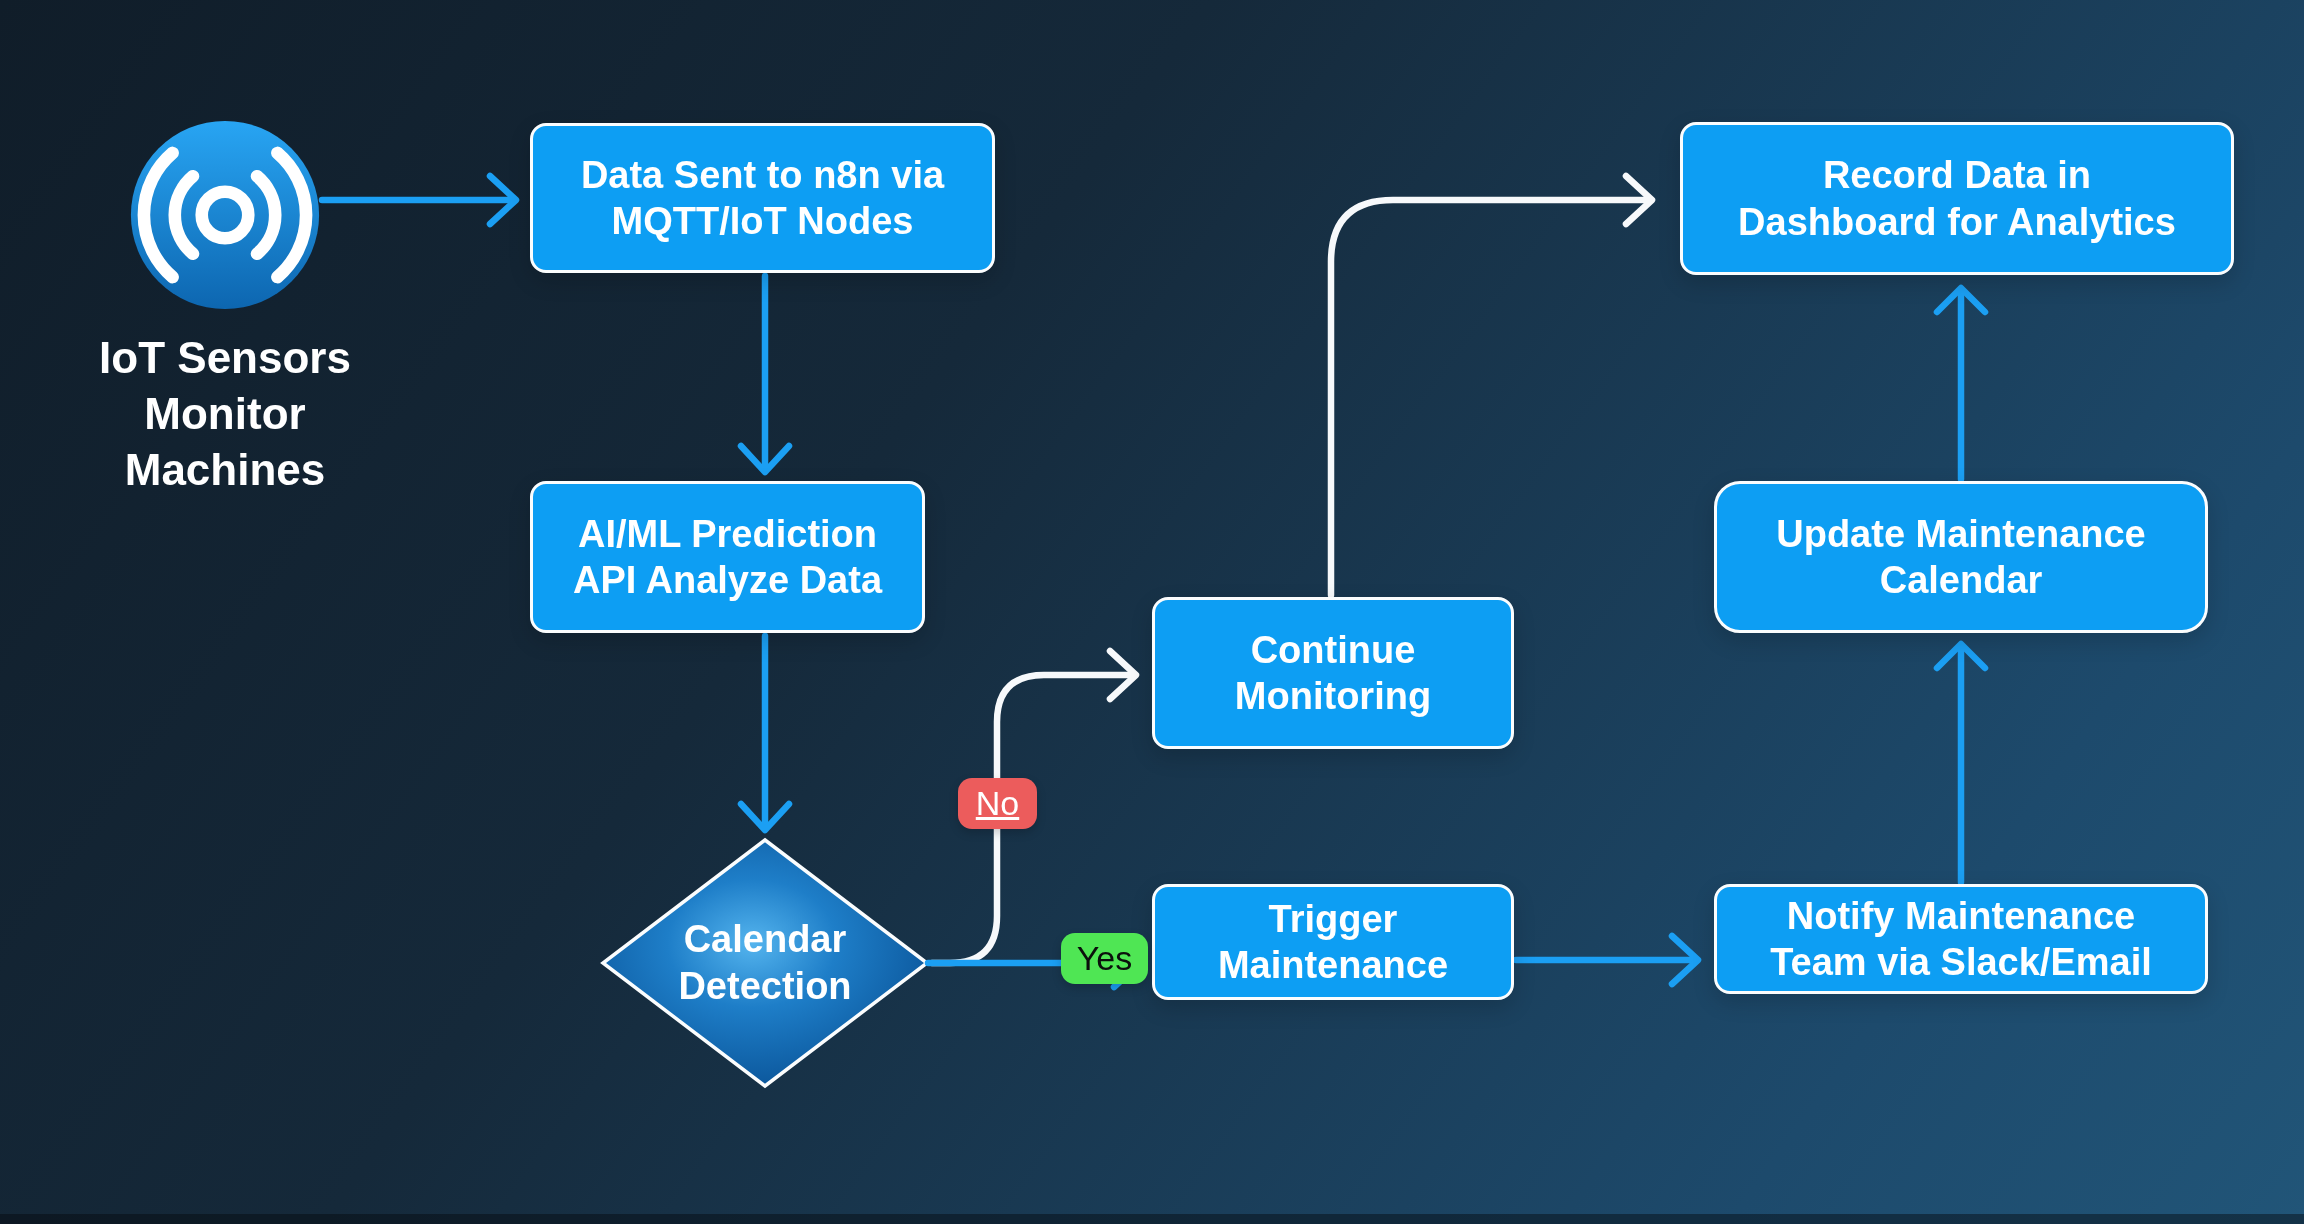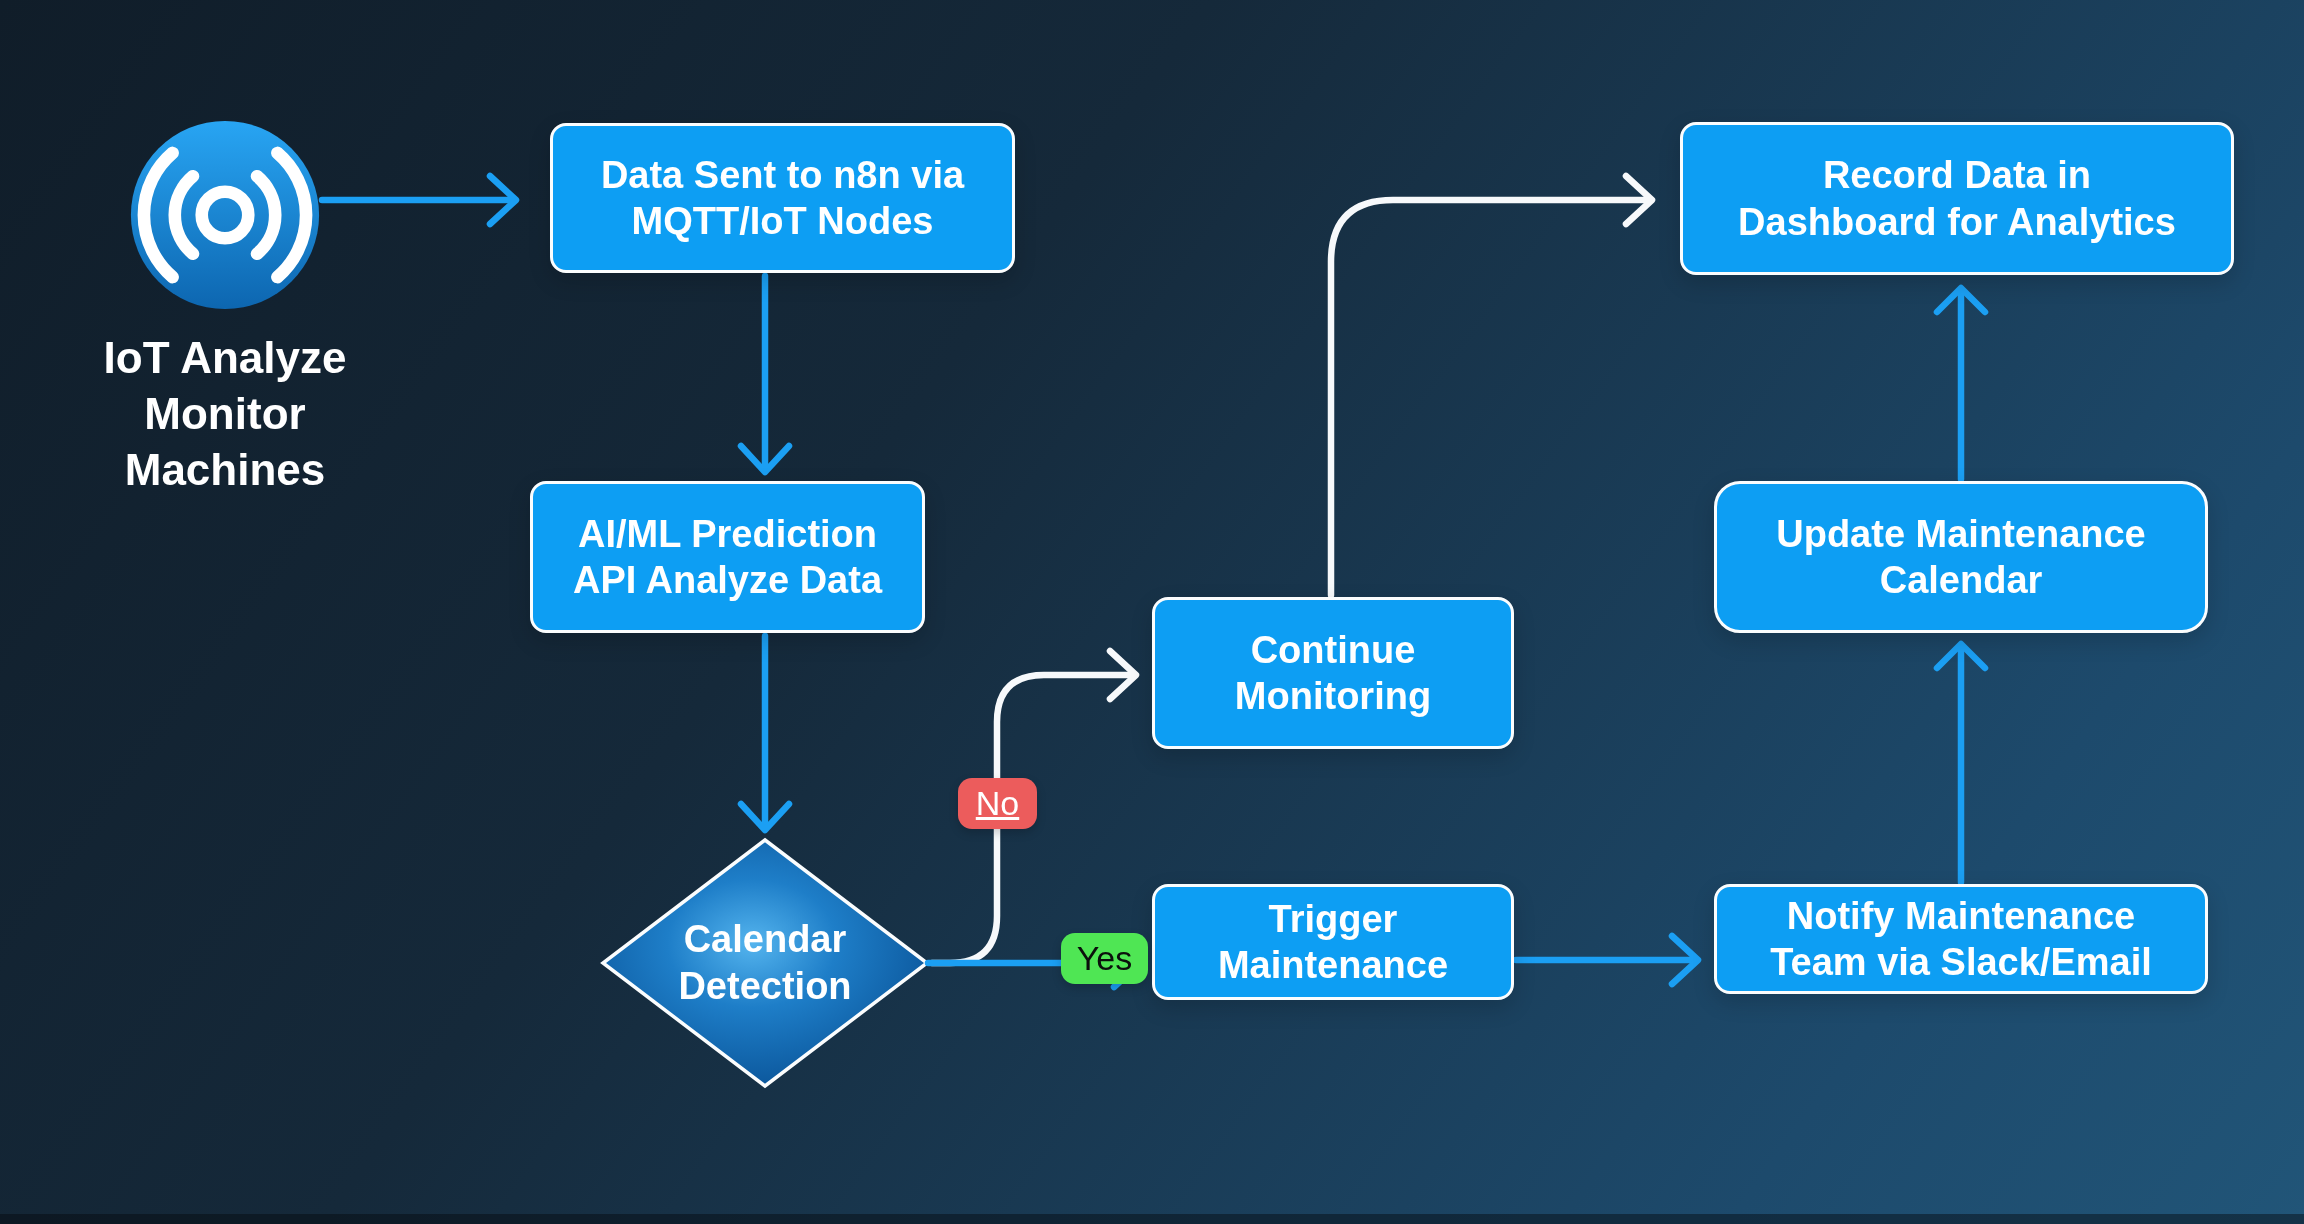--- a/index.html
+++ b/index.html
@@ -86,21 +86,21 @@
     left: 128px; top: 118px;
     width: 194px; height: 194px;
   }
   .bottom-strip {
     position: absolute;
     left: 0; bottom: 0;
     width: 100%; height: 10px;
     background: rgba(4, 9, 14, 0.45);
   }
   
-  .n-data-sent { left: 530px; top: 123px; width: 465px; height: 150px; margin-left: 20px; }
+  .n-data-sent { left: 530px; top: 123px; width: 465px; height: 150px; }
   .n-aiml      { left: 530px; top: 481px; width: 395px; height: 152px; }
   .n-continue  { left: 1152px; top: 597px; width: 362px; height: 152px; }
   .n-trigger   { left: 1152px; top: 884px; width: 362px; height: 116px; }
   .n-notify    { left: 1714px; top: 884px; width: 494px; height: 110px; }
   .n-update    { left: 1714px; top: 481px; width: 494px; height: 152px; border-radius: 26px; }
   .n-record    { left: 1680px; top: 122px; width: 554px; height: 153px; }
 </style>
 </head>
 <body>
 
@@ -158,21 +158,21 @@
     <circle cx="0" cy="0" r="97" fill="url(#iconGrad)"></circle>
     <g stroke="#FFFFFF" stroke-width="13" stroke-linecap="round" fill="none">
       <circle cx="0" cy="0" r="24"></circle>
       <path d="M -33 -40 A 52 52 0 0 0 -33 40"></path>
       <path d="M -54 -64 A 84 84 0 0 0 -54 64"></path>
       <path d="M 33 -40 A 52 52 0 0 1 33 40"></path>
       <path d="M 54 -64 A 84 84 0 0 1 54 64"></path>
     </g>
   </svg>
 
-  <div class="source-label">IoT Analyze
+  <div class="source-label">IoT Sensors
 Monitor
 Machines</div>
 
   <div class="node n-data-sent">
     <span>Data Sent to n8n via
 MQTT/IoT Nodes</span>
   </div>
   <div class="node n-aiml">
     <span>AI/ML Prediction
 API Analyze Data</span>

